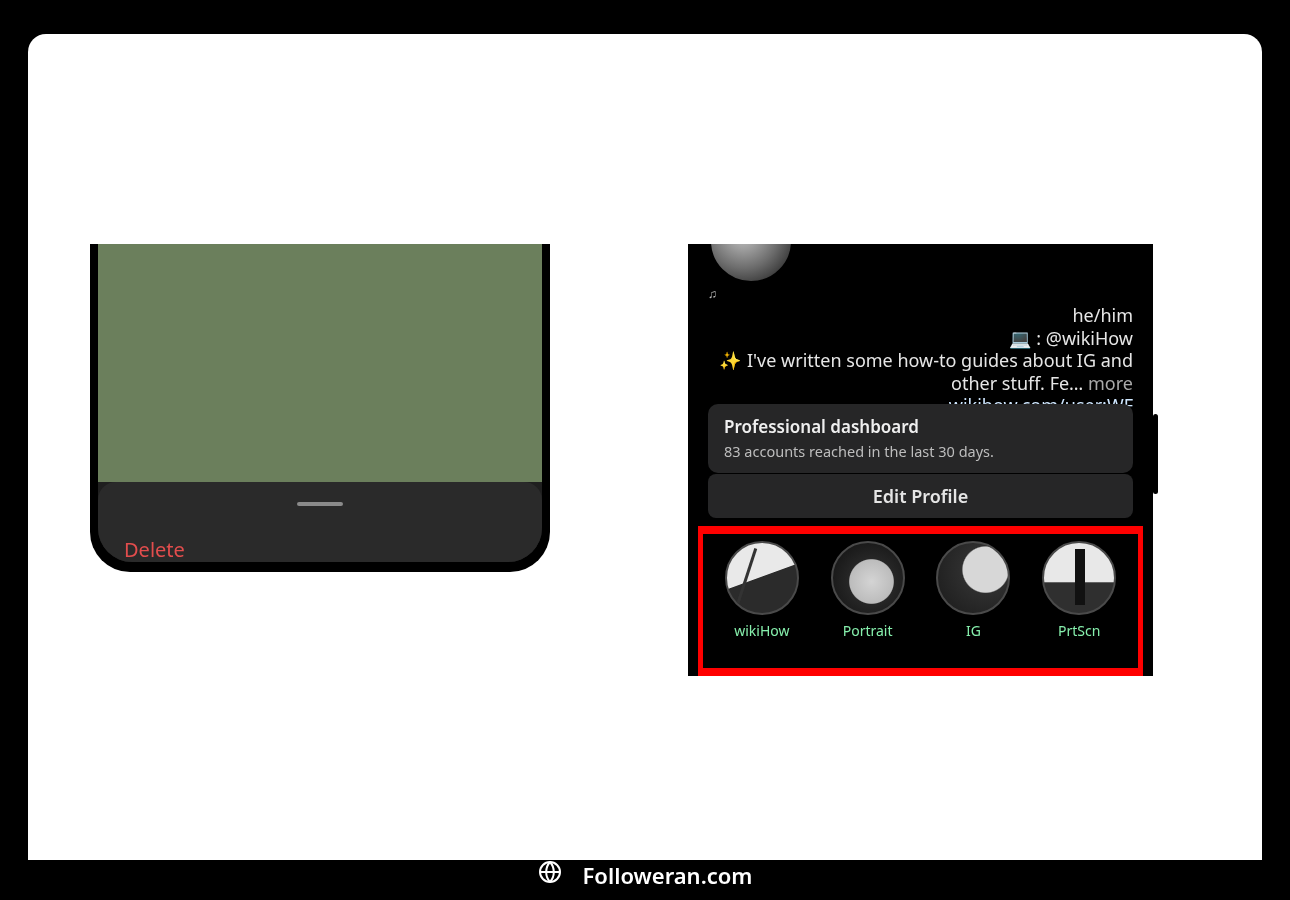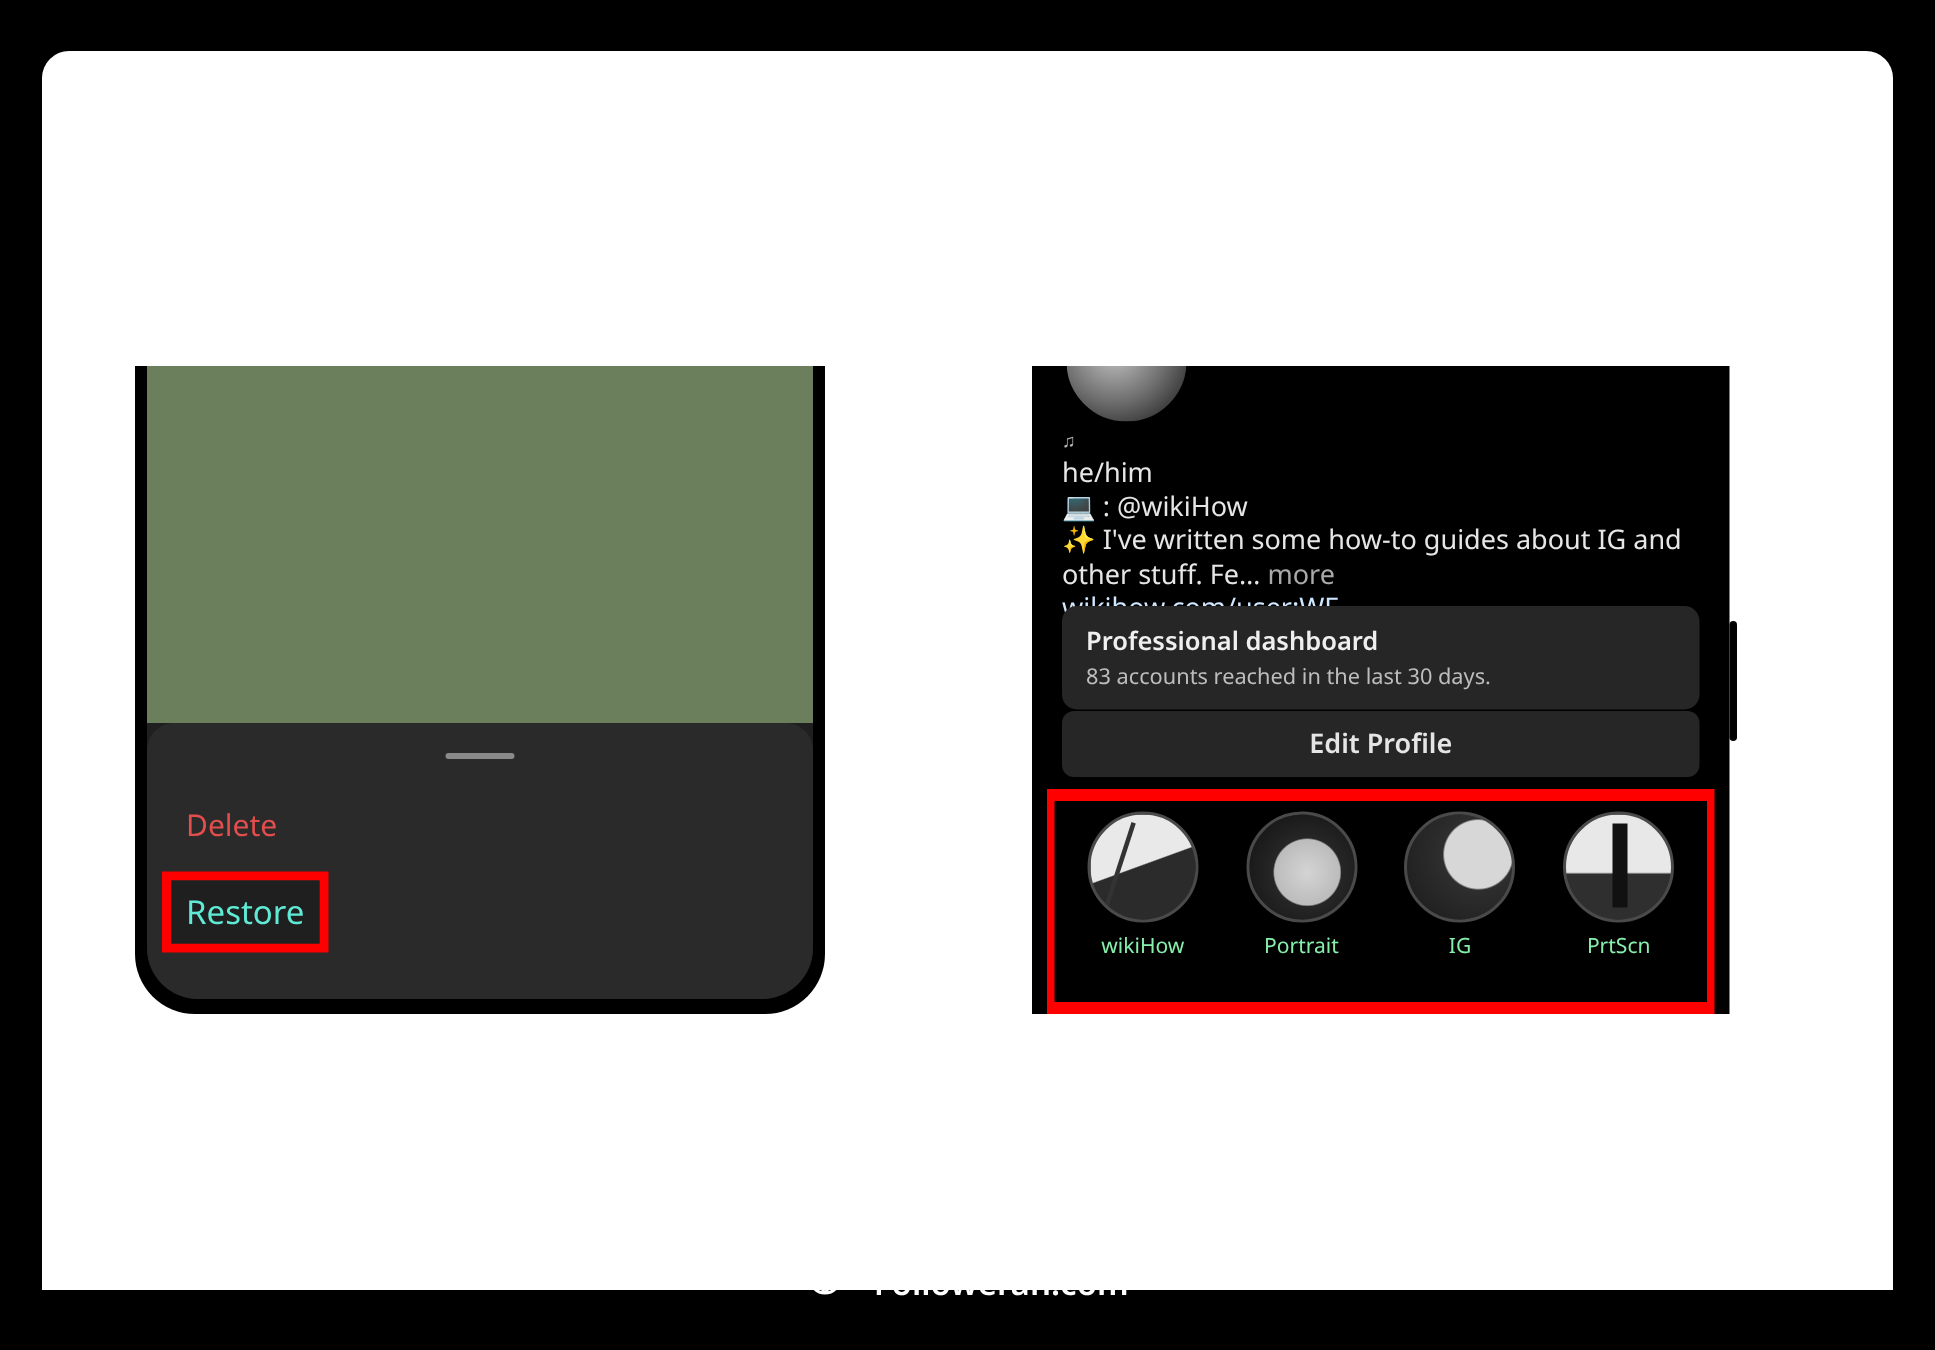--- a/index.html
+++ b/index.html
@@ -18,31 +18,31 @@
   .inner-panel {
     position: absolute;
     left: 18px; top: 22px;
     width: 1234px; height: 826px;
     background: #ffffff;
     border-radius: 18px 18px 0 0;
   }
   .footer-bar {
     position: absolute;
     left: 0; bottom: 0; width: 100%; height: 50px;
-    display: flex; align-items: flex-start; justify-content: center;
+    display: flex; align-items: flex-end; justify-content: center;
     color: #fff; gap: 21px;
     font-weight: 600; font-size: 22px;
   }
   .footer-bar svg { width: 24px; height: 24px; }
 
   
   .phone-left {
     position: absolute;
     left: 62px; top: 210px;
-    width: 460px; height: 432px;
+    width: 460px; height: 328px;
     background: #000;
     border-radius: 0 0 40px 40px;
   }
   .phone-left .screen {
     position: absolute;
     left: 8px; top: 0; right: 8px; bottom: 10px;
     background: #1f1f1f;
     border-radius: 0 0 34px 34px;
     overflow: hidden;
   }
@@ -103,21 +103,21 @@
     background: radial-gradient(circle at 40% 40%, #c7c7c7 0%, #6d6d6d 52%, #111 100%);
     border: 3px solid #000;
   }
   .bio {
     position: absolute;
     left: 10px; right: 10px; top: 42px;
     font-size: 18px; line-height: 1.25;
     color: #e6e6e6;
   }
   .bio .music { font-size: 12px; opacity: .8; display: block; margin-bottom: 3px; }
-  .bio .line { display: block; }
+  .bio .line { display: block; text-align: right; }
   .more-link { color: #a9a9a9; }
   .url-link { color: #cfe7ff; }
 
   .pro-dash {
     position: absolute;
     left: 10px; right: 10px; top: 160px;
     background: #262627;
     border-radius: 10px;
     padding: 11px 4px 12px 16px;
   }

